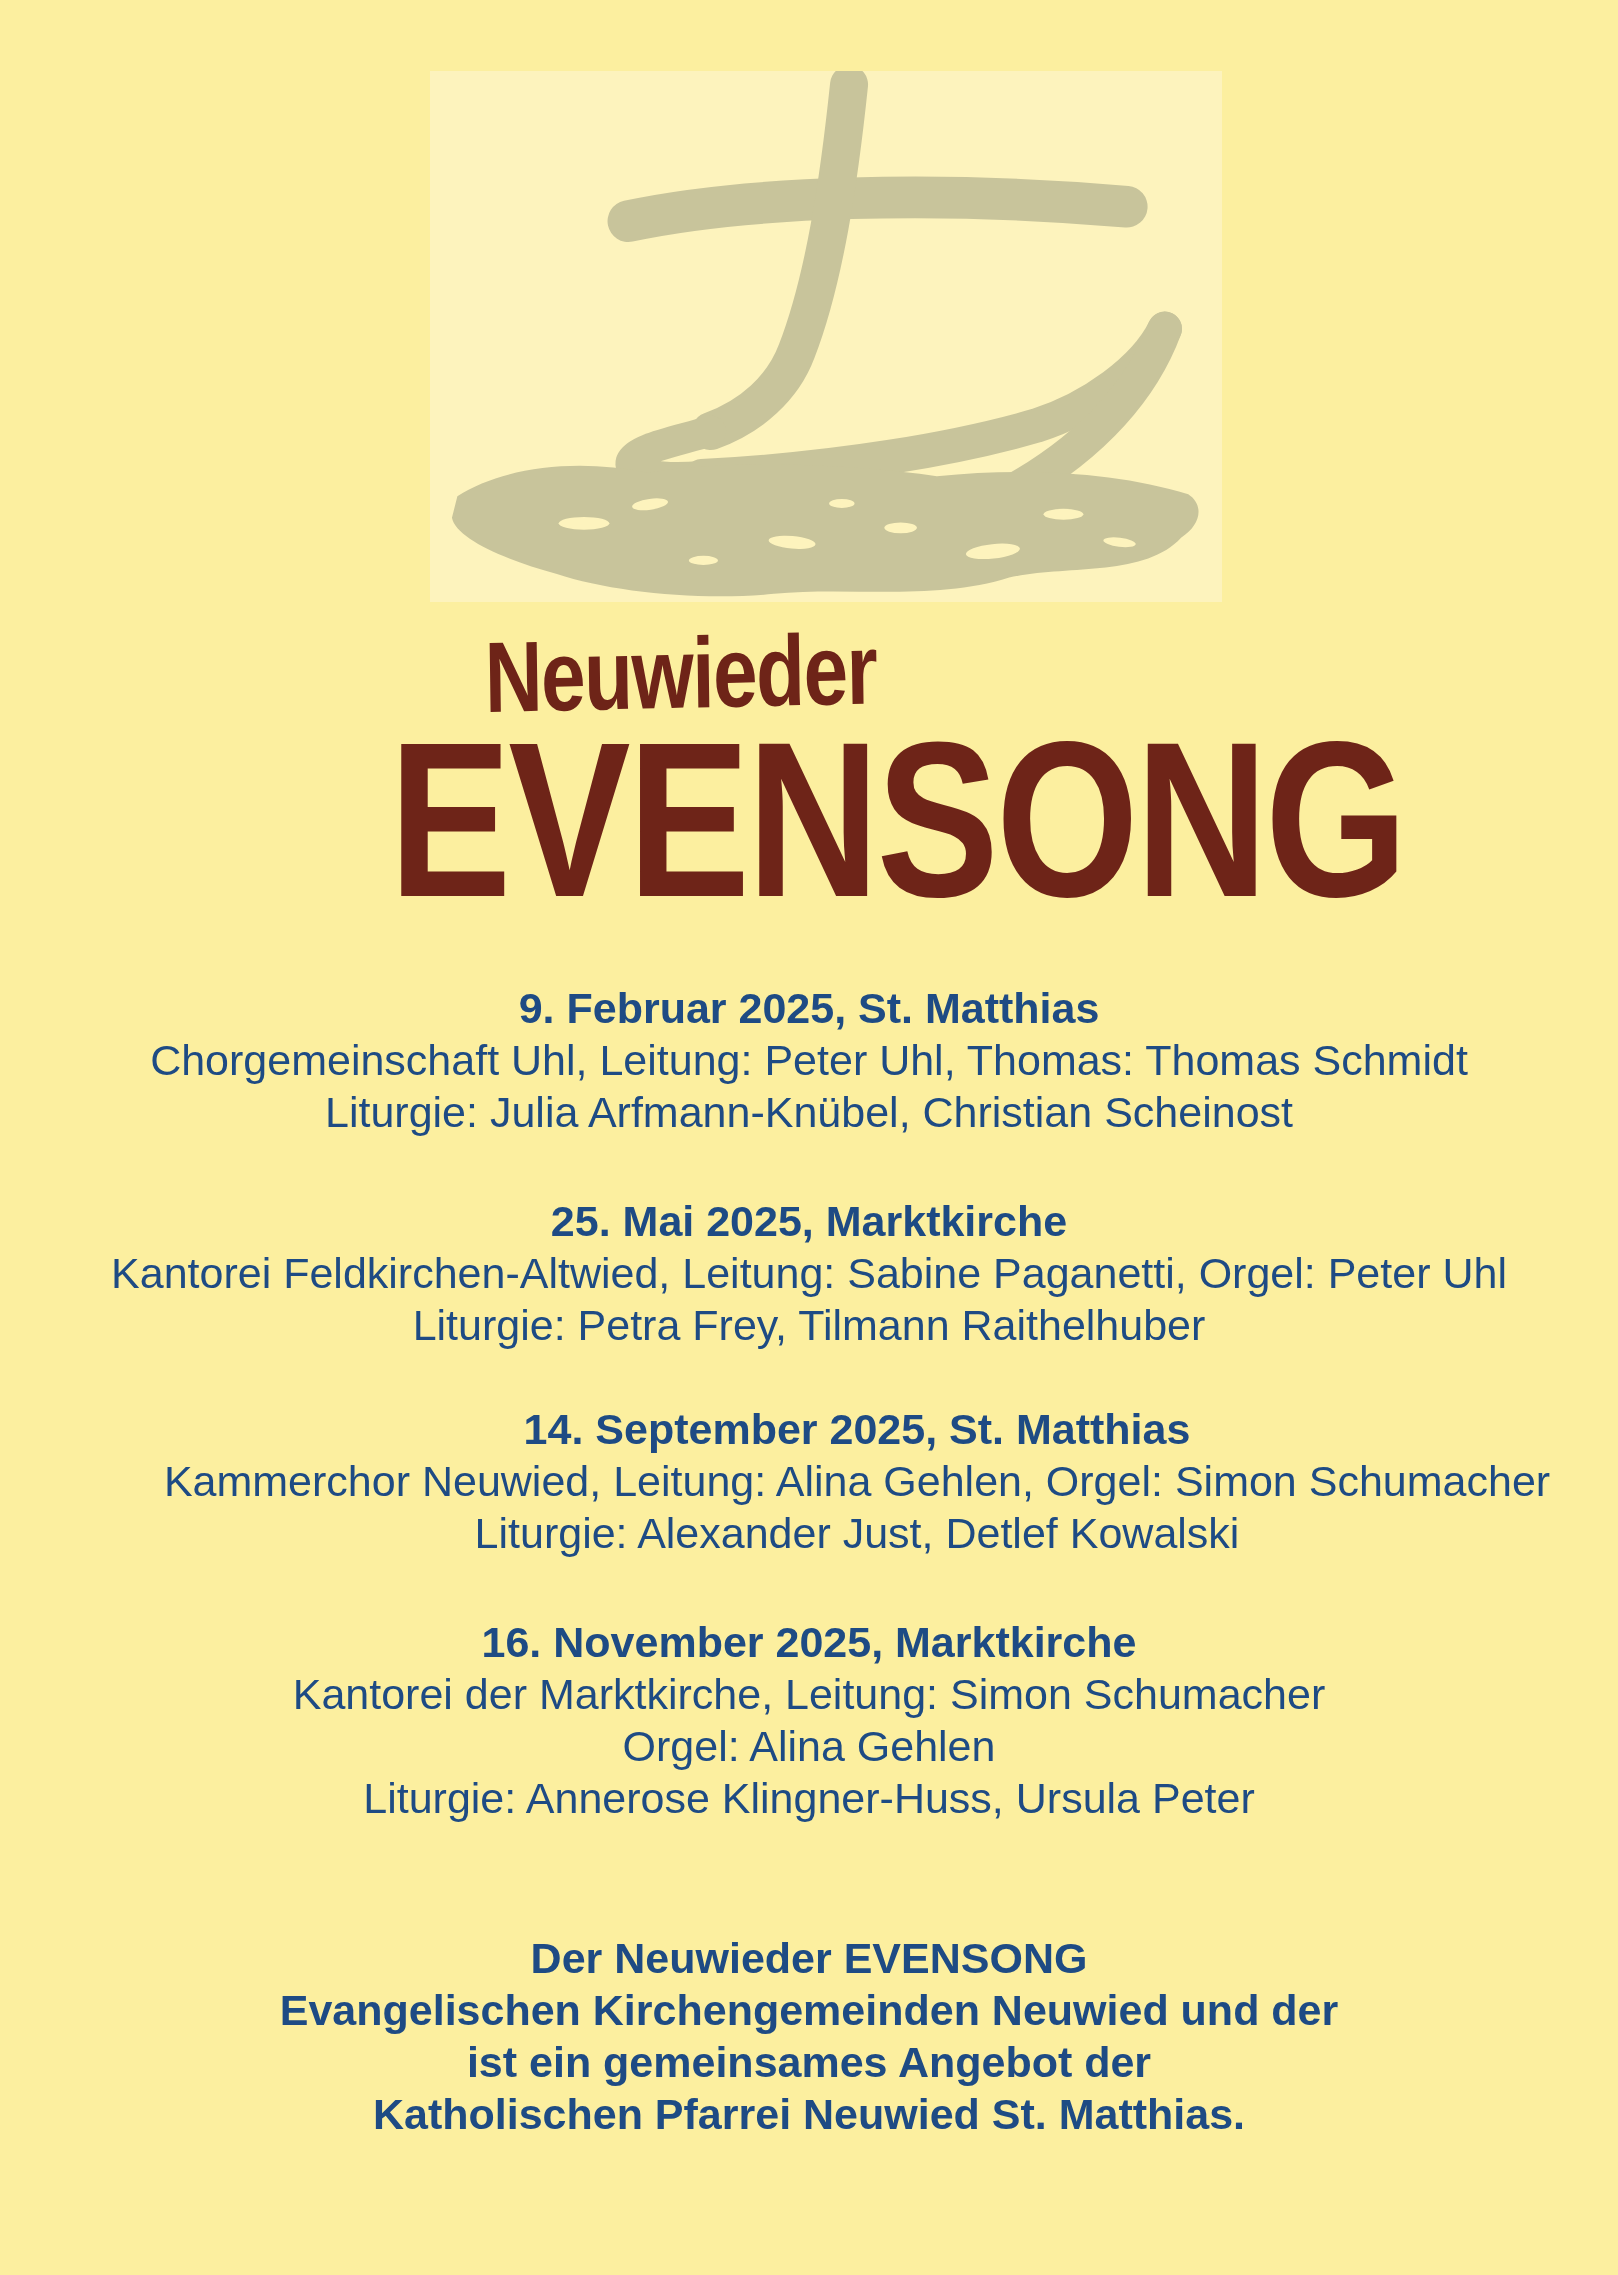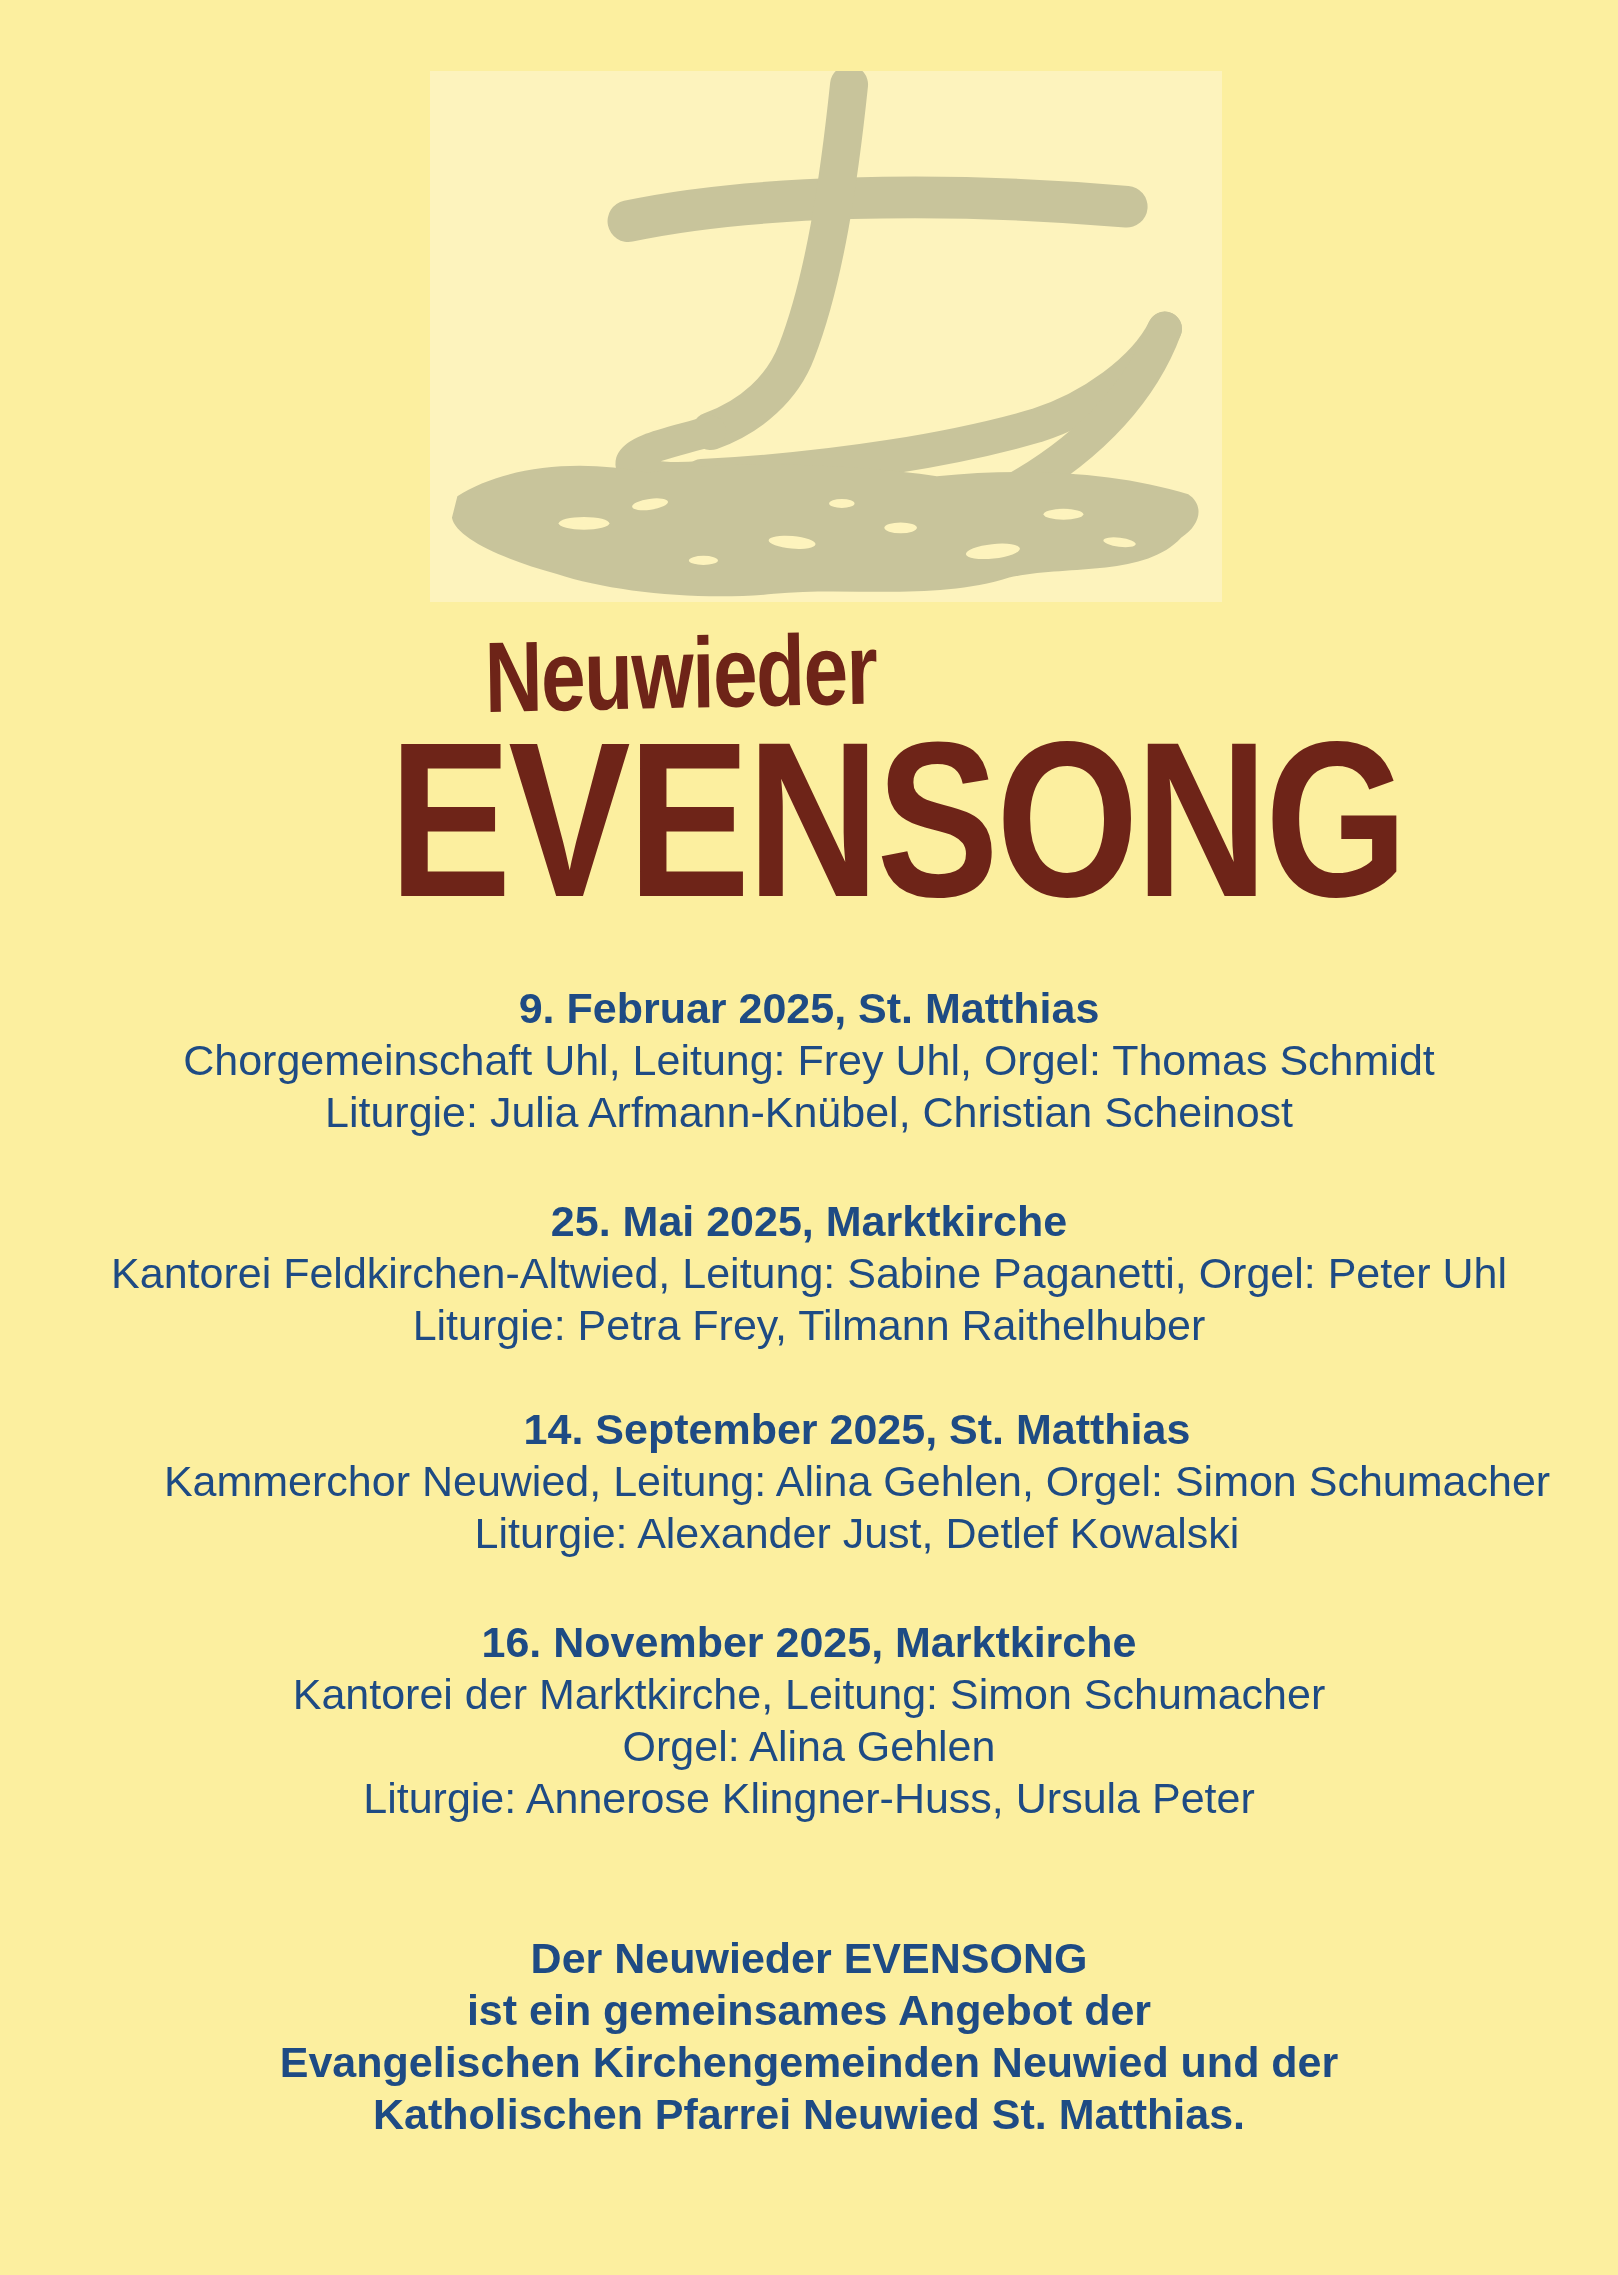--- a/index.html
+++ b/index.html
@@ -86,21 +86,21 @@
       <ellipse class="logo-speck" cx="762" cy="521" rx="18" ry="5" transform="rotate(7 762 521)"></ellipse>
       <ellipse class="logo-speck" cx="455" cy="478" rx="14" ry="5"></ellipse>
     </svg>
   </div>
 
   <div class="title-line1">Neuwieder</div>
   <div class="title-line2">EVENSONG</div>
 
   <div class="textblock b1">
     <div class="line heading">9. Februar 2025, St. Matthias</div>
-    <div class="line">Chorgemeinschaft Uhl, Leitung: Frey Uhl, Orgel: Thomas Schmidt</div>
+    <div class="line">Chorgemeinschaft Uhl, Leitung: Peter Uhl, Thomas: Thomas Schmidt</div>
     <div class="line">Liturgie: Julia Arfmann-Knübel, Christian Scheinost</div>
   </div>
 
   <div class="textblock b2">
     <div class="line heading">25. Mai 2025, Marktkirche</div>
     <div class="line">Kantorei Feldkirchen-Altwied, Leitung: Sabine Paganetti, Orgel: Peter Uhl</div>
     <div class="line">Liturgie: Petra Frey, Tilmann Raithelhuber</div>
   </div>
 
   <div class="textblock b3">
@@ -111,19 +111,19 @@
 
   <div class="textblock b4">
     <div class="line heading">16. November 2025, Marktkirche</div>
     <div class="line">Kantorei der Marktkirche, Leitung: Simon Schumacher</div>
     <div class="line">Orgel: Alina Gehlen</div>
     <div class="line">Liturgie: Annerose Klingner-Huss, Ursula Peter</div>
   </div>
 
   <div class="textblock footer">
     <div class="line">Der Neuwieder EVENSONG</div>
+    <div class="line">Evangelischen Kirchengemeinden Neuwied und der</div>
     <div class="line">ist ein gemeinsames Angebot der</div>
-    <div class="line">Evangelischen Kirchengemeinden Neuwied und der</div>
     <div class="line">Katholischen Pfarrei Neuwied St. Matthias.</div>
   </div>
 
 </div>
 
 
 </body></html>

